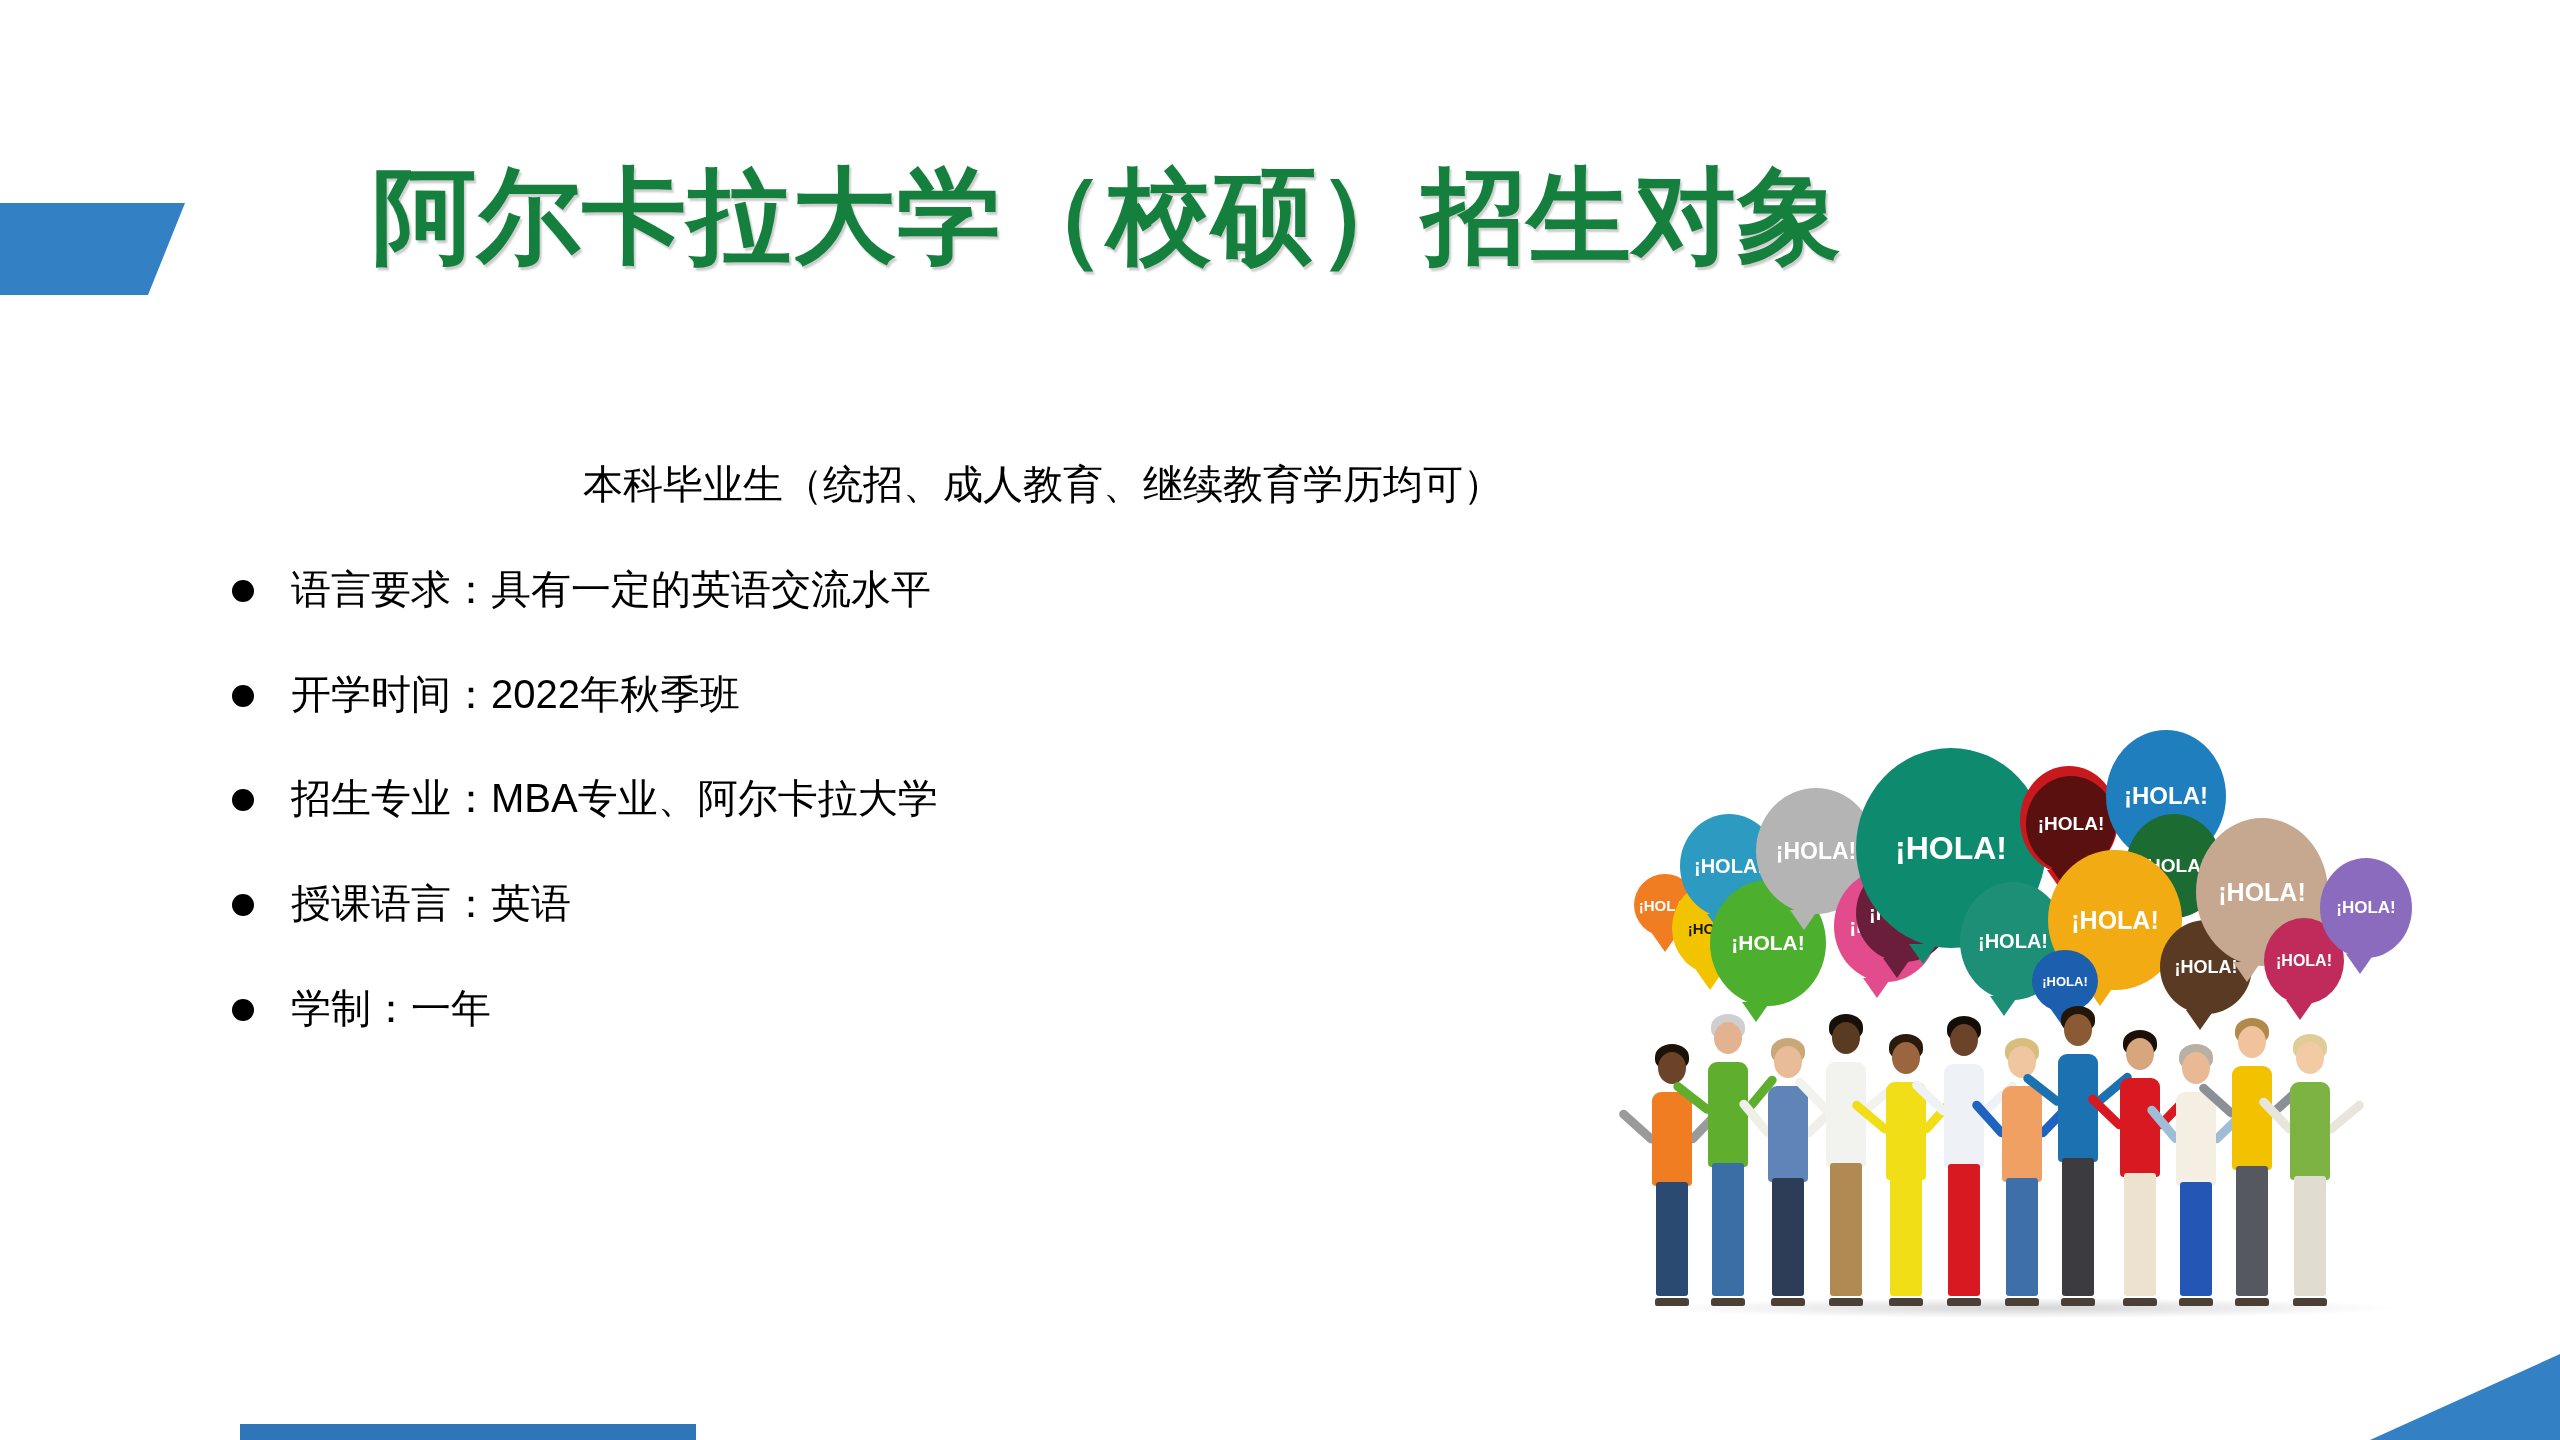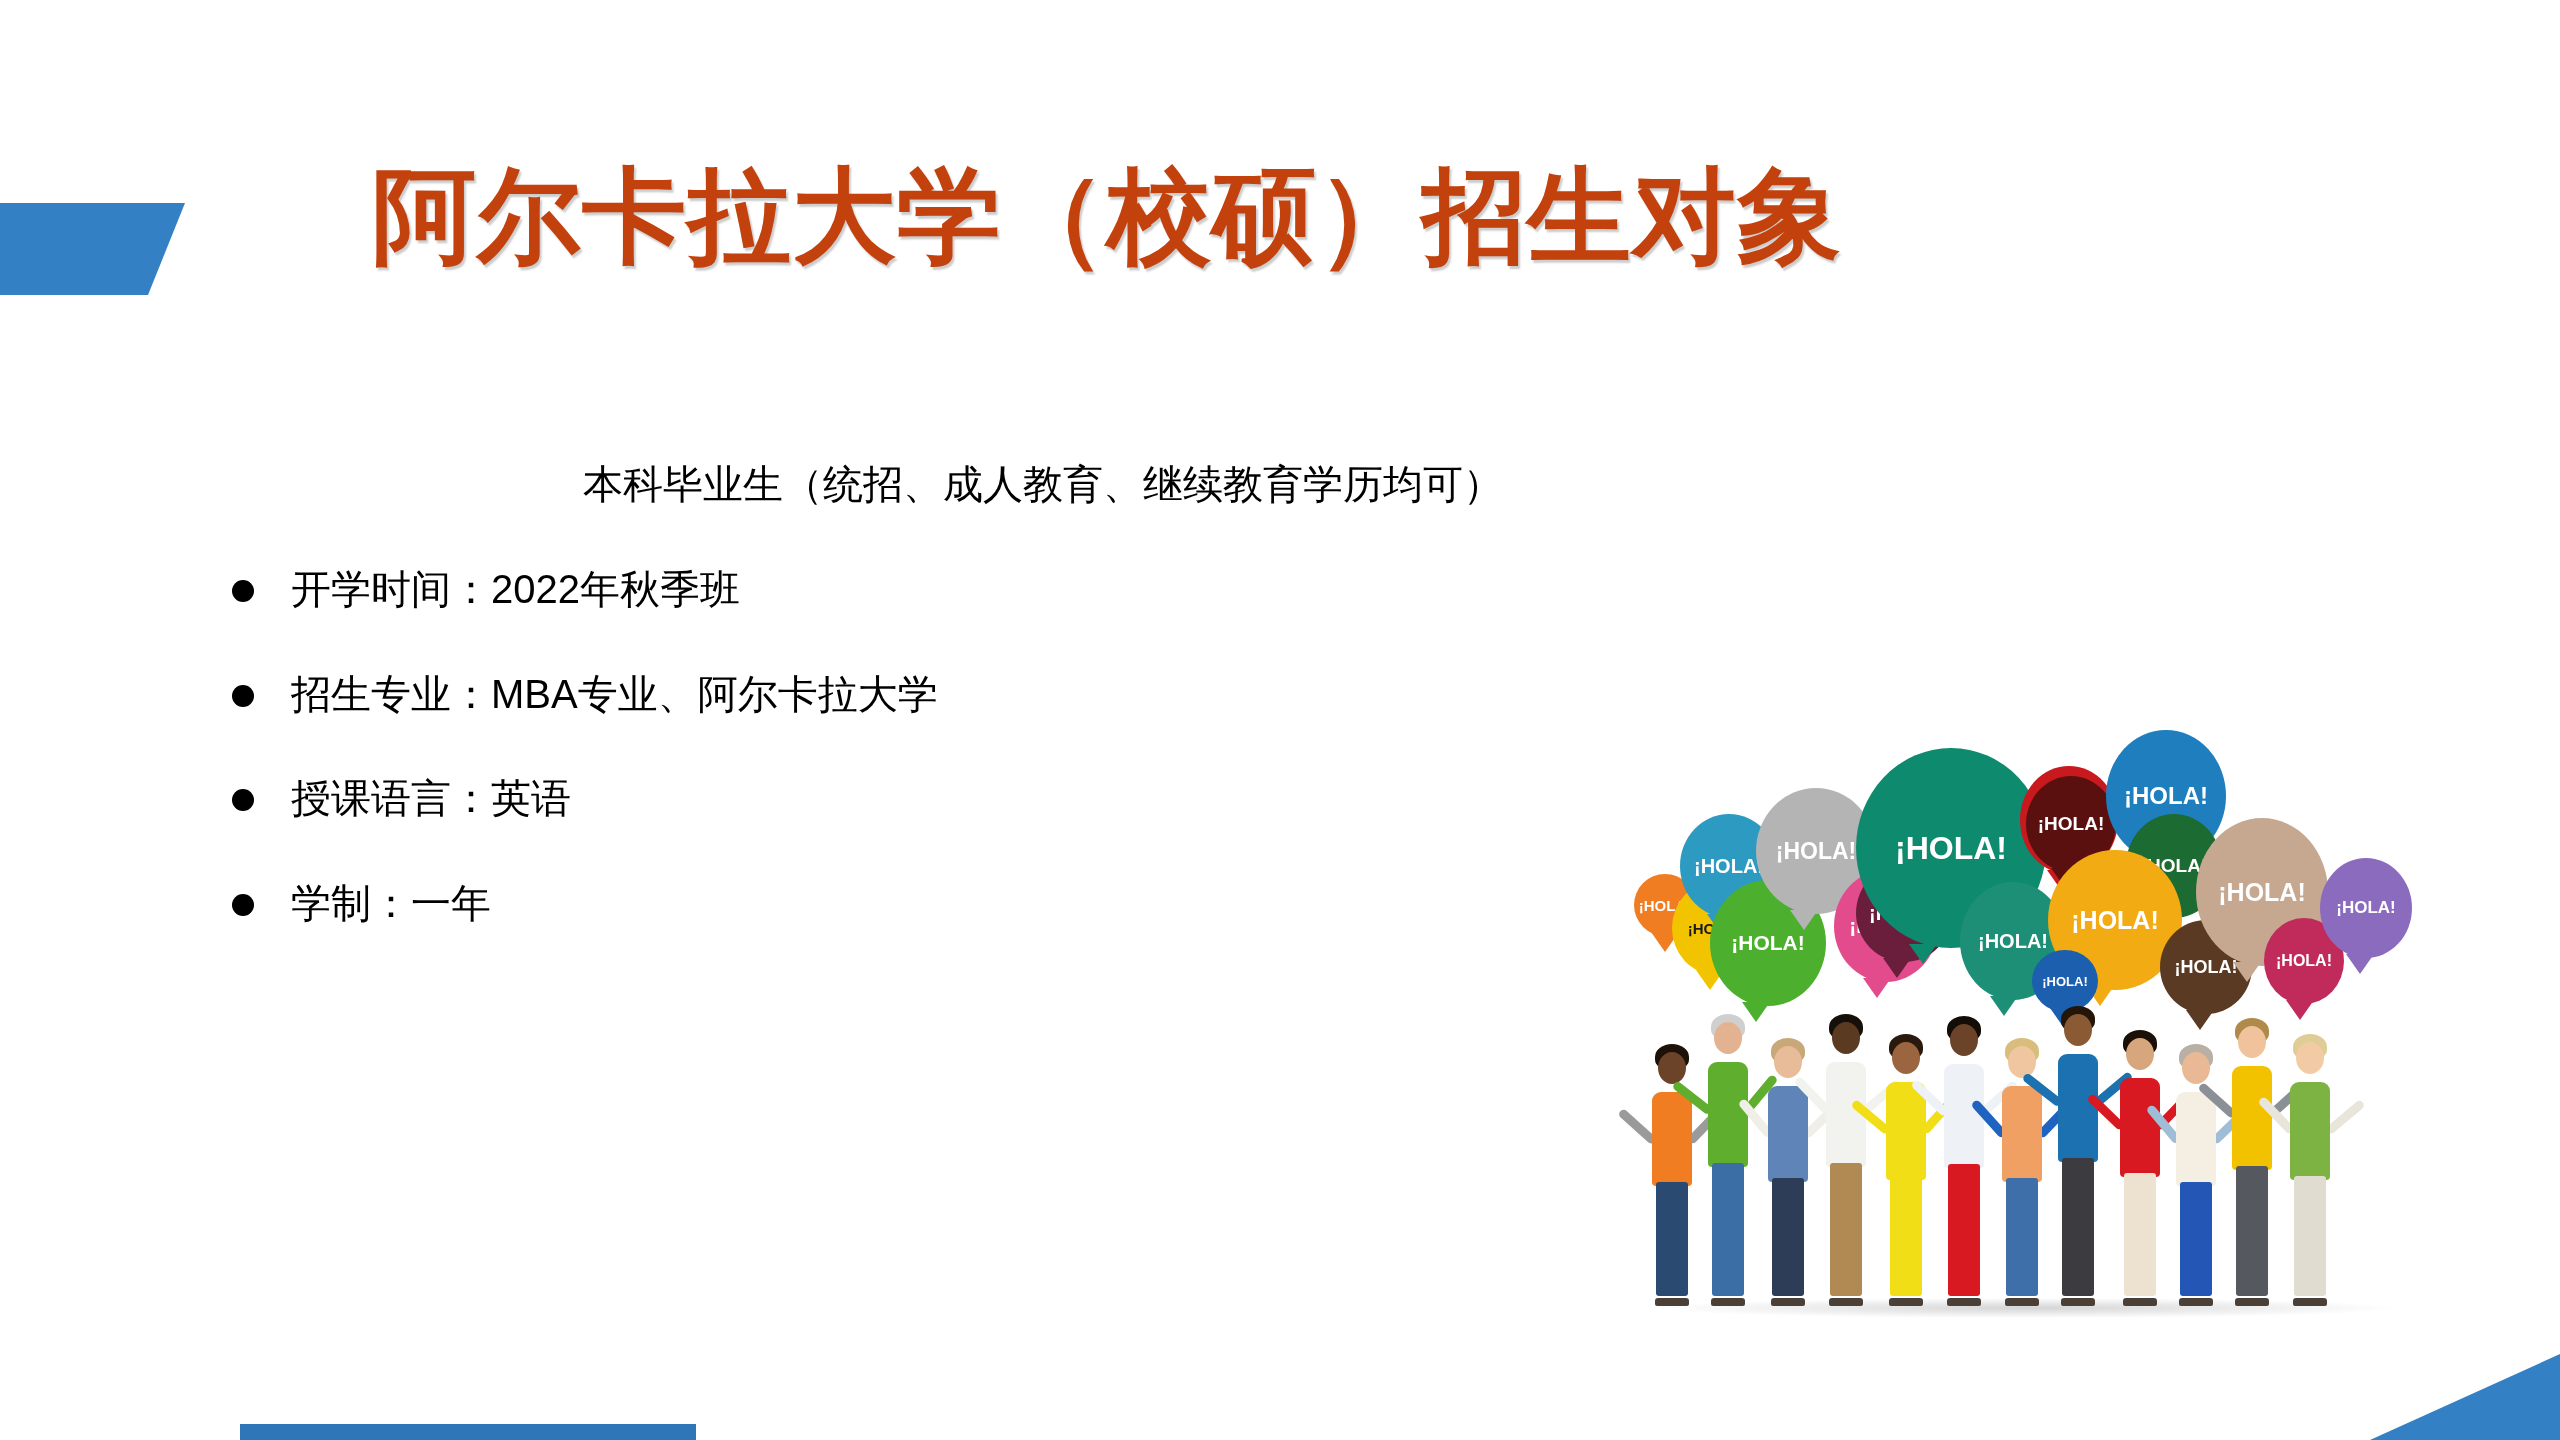--- a/index.html
+++ b/index.html
@@ -38,21 +38,21 @@
   }
 
   
   .slide-title {
     position: absolute;
     left: 372px;
     top: 158px;
     font-size: 104px;
     line-height: 1.12;
     font-weight: bold;
-    color: #c2410c;
+    color: #15803d;
     letter-spacing: 1px;
     white-space: nowrap;
     text-shadow: 2px 3px 2px rgba(0,0,0,0.20);
   }
 
   
   .bullet-list {
     position: absolute;
     left: 232px;
     top: 432px;
@@ -204,20 +204,24 @@
 
 <div class="deco-parallelogram"></div>
 <div class="deco-corner-triangle"></div>
 
 <div class="slide-title">阿尔卡拉大学（校硕）招生对象</div>
 
 <div class="bullet-list">
 
   <div class="sub-line">本科毕业生（统招、成人教育、继续教育学历均可）</div>
 
+  <div class="bullet-row">
+    <span class="bullet-marker"></span>
+    <span class="bullet-text">语言要求：具有一定的英语交流水平</span>
+  </div>
 
   <div class="bullet-row">
     <span class="bullet-marker"></span>
     <span class="bullet-text">开学时间：2022年秋季班</span>
   </div>
 
   <div class="bullet-row">
     <span class="bullet-marker"></span>
     <span class="bullet-text">招生专业：MBA专业、阿尔卡拉大学</span>
   </div>

